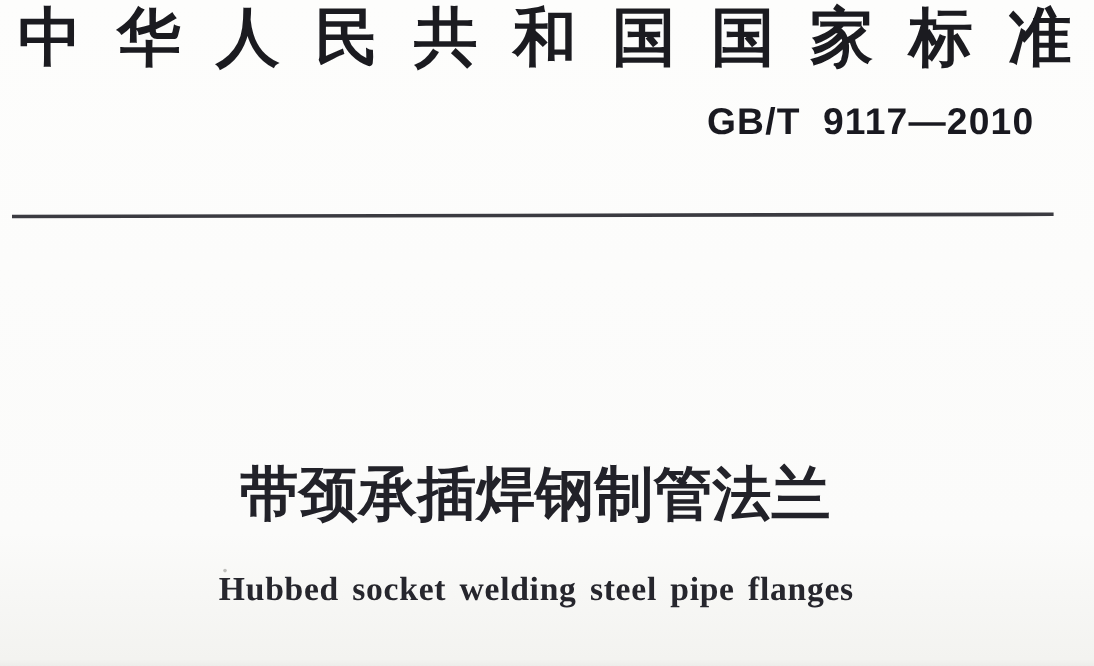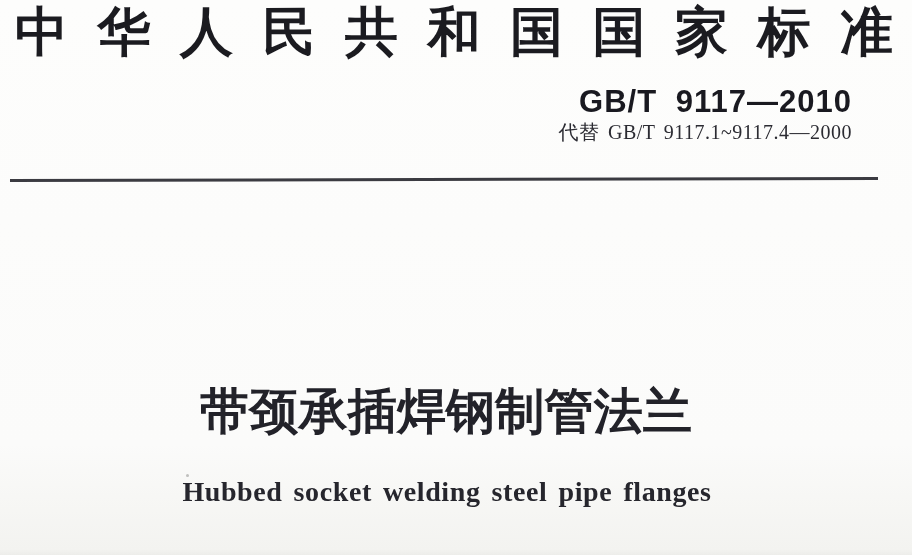--- a/index.html
+++ b/index.html
@@ -33,22 +33,22 @@
     font-size: 53px;
     line-height: 1.08;
     color: #1b1b20;
     letter-spacing: 0;
     white-space: nowrap;
   }
   
   .std-block {
     position: absolute;
     top: 86px;
-    right: 60px;
-    text-align: right;
+    right: 50px;
+    text-align: left;
   }
   .std-code {
     font-family: "Liberation Sans", "DejaVu Sans", sans-serif;
     font-weight: bold;
     font-size: 31px;
     line-height: 1.05;
     letter-spacing: 1px;
     word-spacing: 9px;
     color: #191920;
   }
@@ -126,21 +126,20 @@
       <span>和</span>
       <span>国</span>
       <span>国</span>
       <span>家</span>
       <span>标</span>
       <span>准</span>
     </div>
 
   <div class="std-block">
     <div class="std-code">GB/T 9117—2010</div>
-    <div class="replaces">代替 GB/T 9117.1~9117.4—2000</div>
   </div>
 
   <div class="rule"></div>
 
   <div class="main-title">
       <span>带</span>
       <span>颈</span>
       <span>承</span>
       <span>插</span>
       <span>焊</span>

